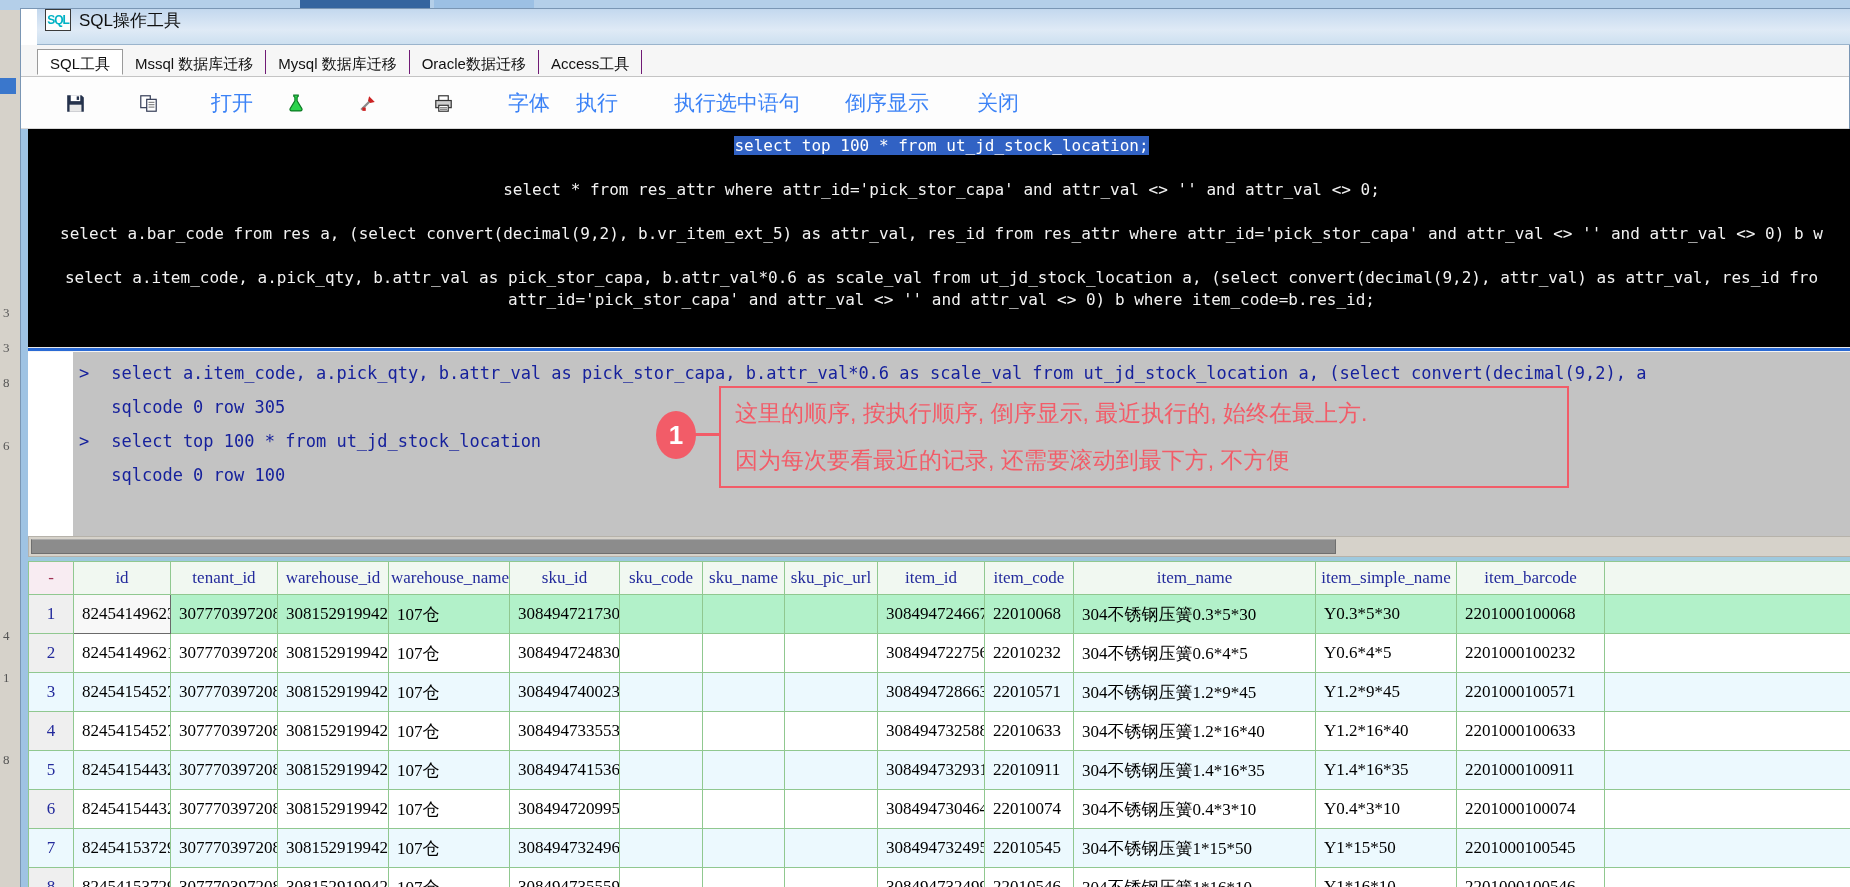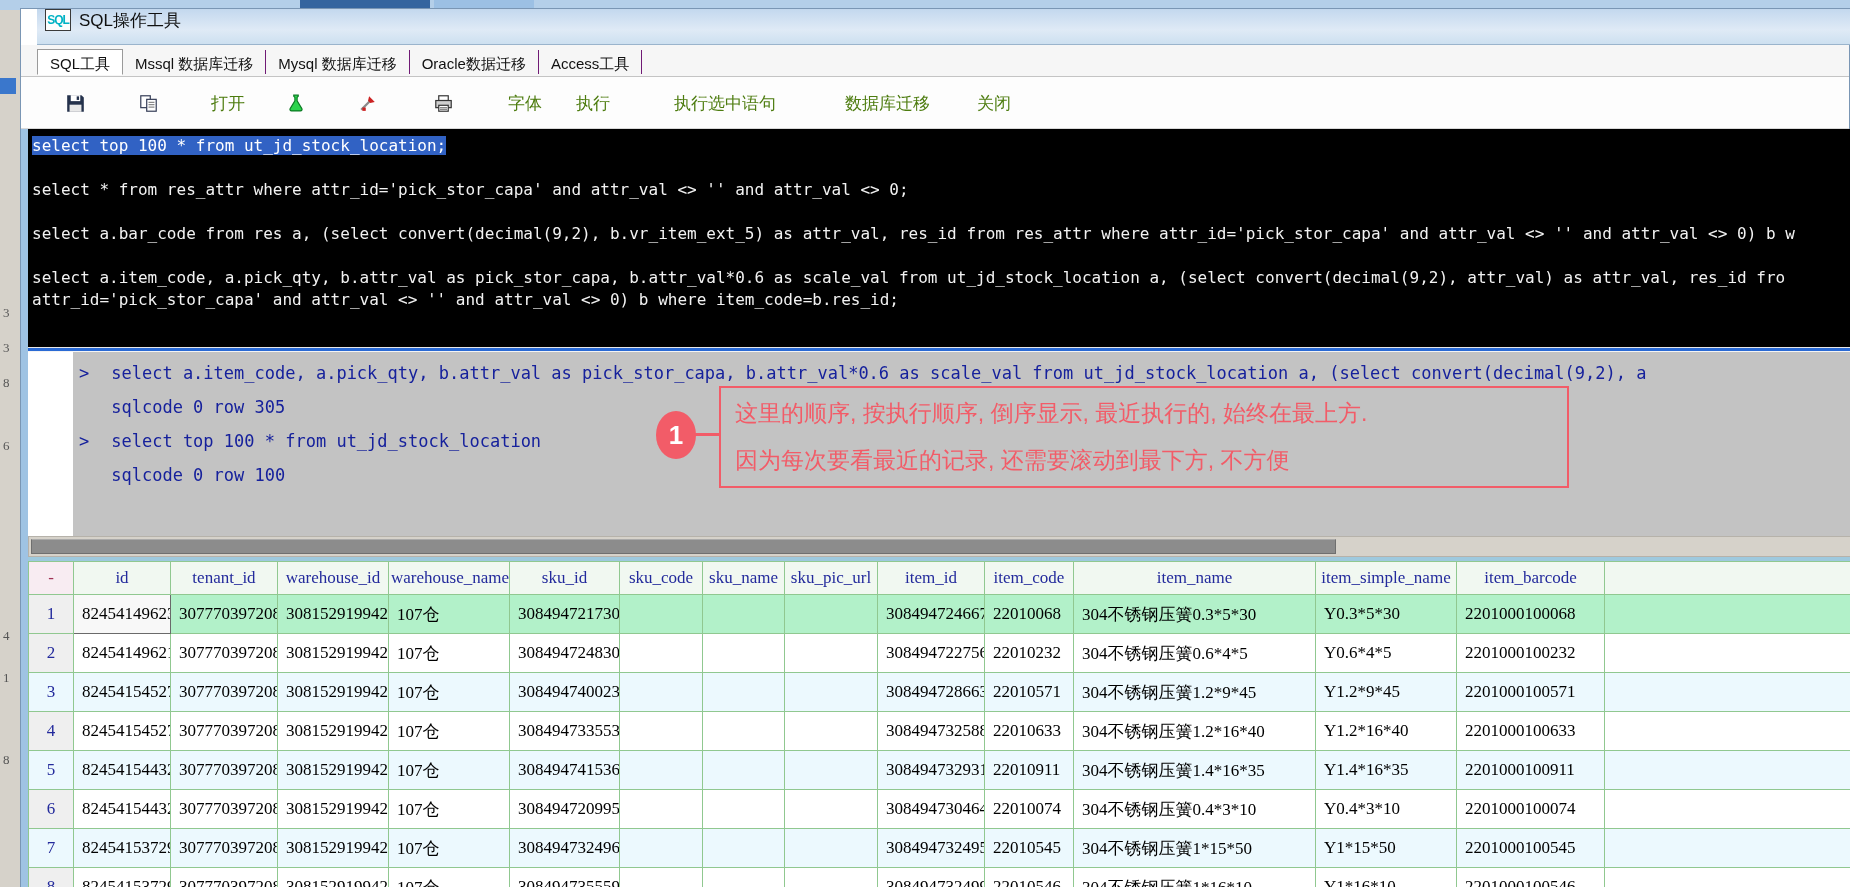--- a/index.html
+++ b/index.html
@@ -46,30 +46,30 @@
   .tab.active {
     background:#ffffff; border:1px solid #9a9a9a; border-bottom:1px solid #ffffff;
   }
 
   .toolbar {
     position:absolute; left:0; top:68px; width:100%; height:52px;
     background:#fdfdfd; border-bottom:1px solid #d8d8d8;
   }
   .tool-item {
     position:absolute; top:13px; height:26px; display:flex; align-items:center;
-    color:#4d7c0f; font-size:17px; white-space:nowrap; cursor:default;
+    color:#3b82f6; font-size:21px; white-space:nowrap; cursor:default;
   }
 
   
   .left-frame { position:absolute; left:0; top:120px; width:7px; height:759px; background:#9fc3e3; }
   .editor {
     position:absolute; left:7px; top:120px; width:1823px; height:218px;
     background:#000000; color:#f2f2f2;
     font:16px/22px "DejaVu Sans Mono", monospace;
-    padding:6px 0 0 4px; overflow:hidden;
+    padding:6px 0 0 4px; overflow:hidden;text-align:center;
   }
   .ed-line { height:22px; white-space:pre; overflow:hidden; }
   .ed-sel { background:#3162c4; color:#ffffff; }
 
   .splitter {
     position:absolute; left:7px; top:338px; width:1823px; height:5px;
     background:#2a6ad4; border-top:1px solid #e8e8e8; border-bottom:1px solid #f4f4f4;
   }
 
   
@@ -203,21 +203,21 @@
     <div class="tool-item" style="left:487px">
       <span>字体</span>
     </div>
     <div class="tool-item" style="left:555px">
       <span>执行</span>
     </div>
     <div class="tool-item" style="left:653px">
       <span>执行选中语句</span>
     </div>
     <div class="tool-item" style="left:824px">
-      <span>数据库迁移</span>
+      <span>倒序显示</span>
     </div>
     <div class="tool-item" style="left:956px">
       <span>关闭</span>
     </div>
   </div>
 
   <div class="left-frame"></div>
 
   <div class="editor">
       <div class="ed-line"><span class="ed-sel">select top 100 * from ut_jd_stock_location;</span></div>

